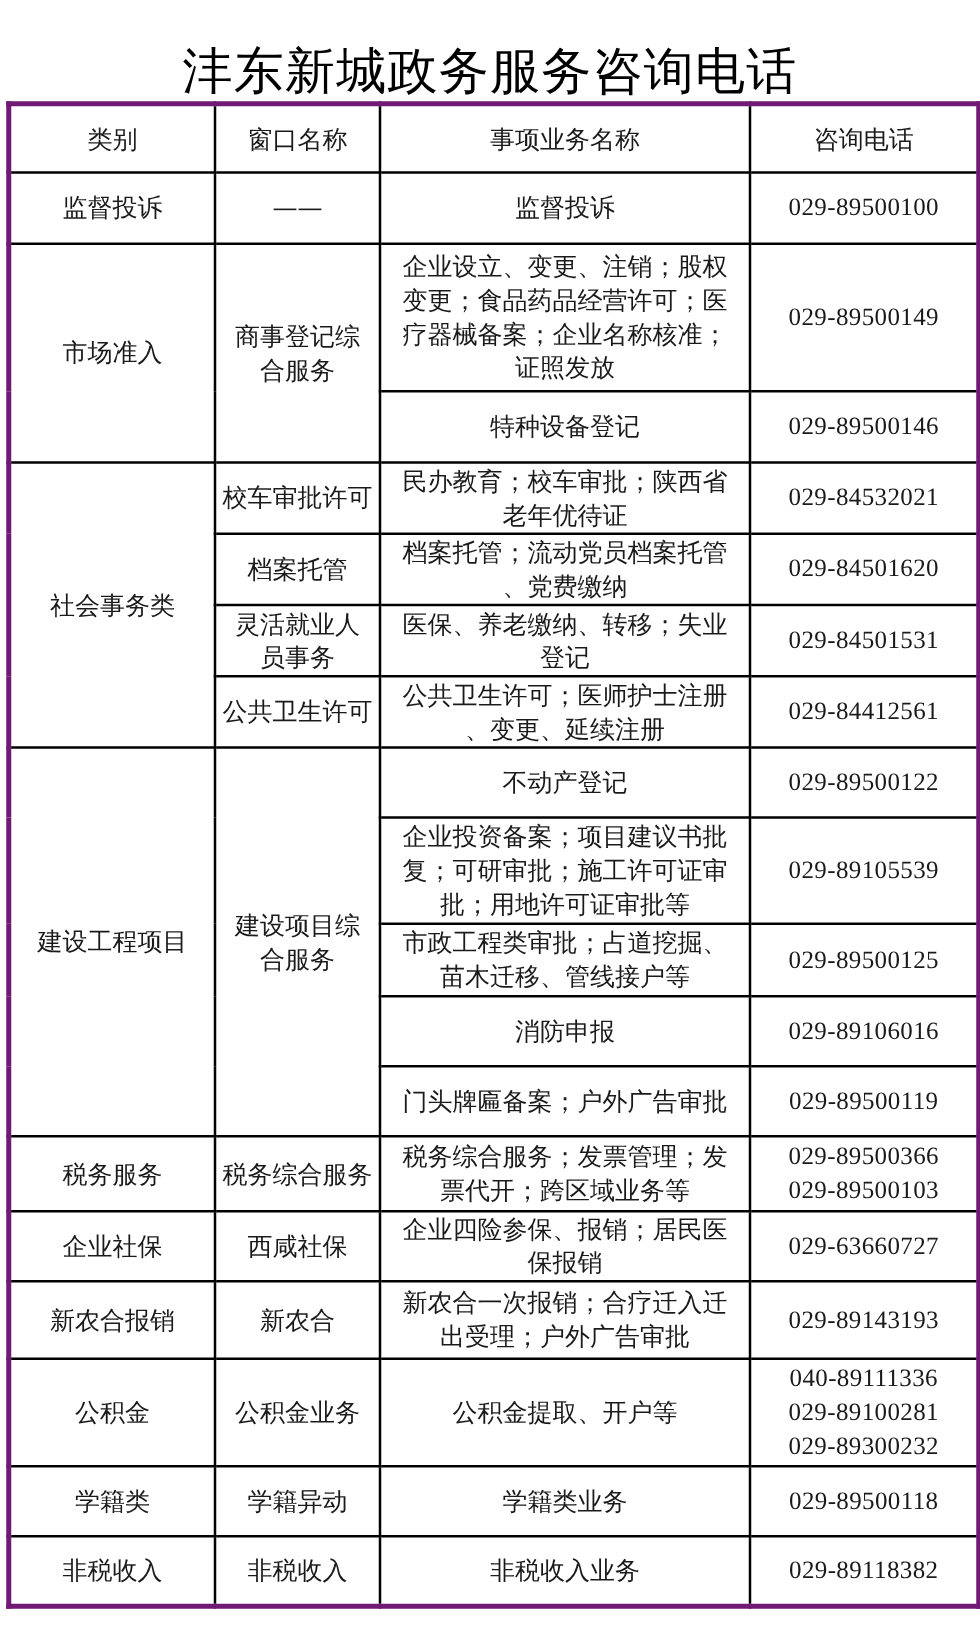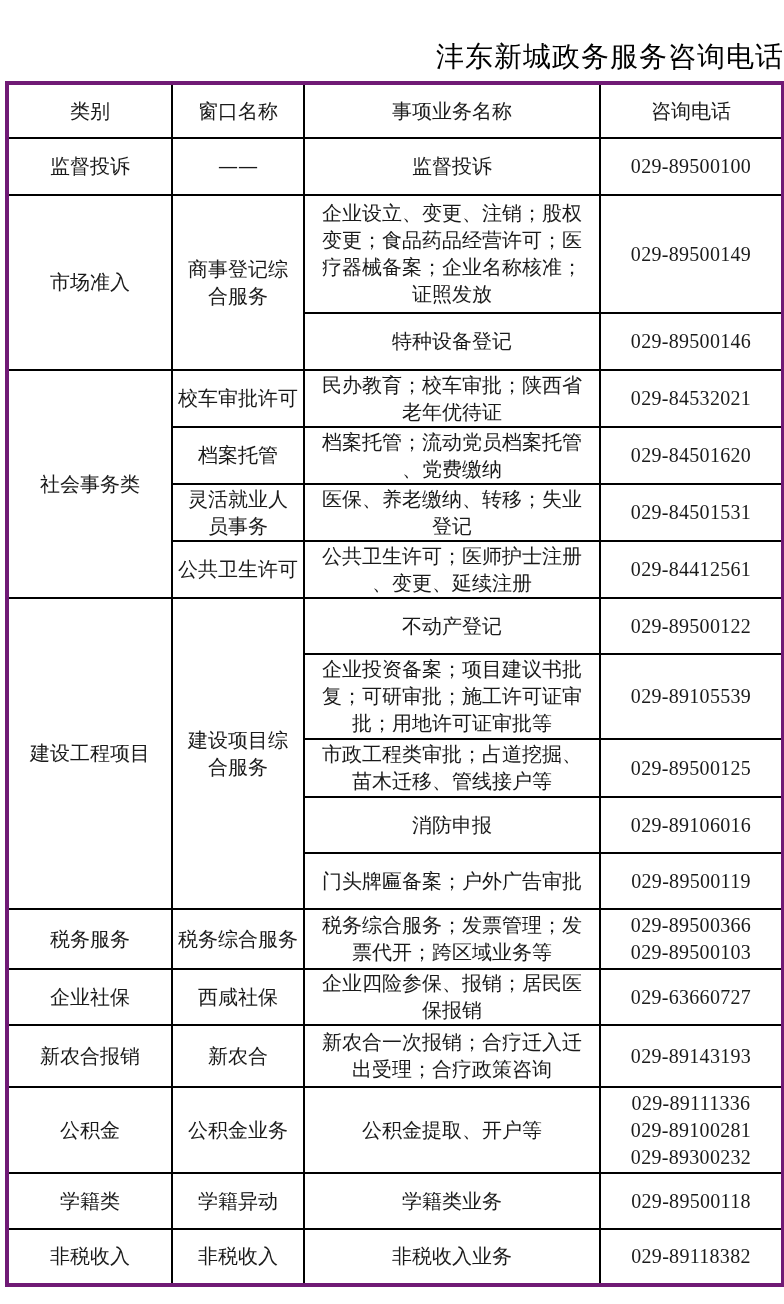--- a/index.html
+++ b/index.html
@@ -1,20 +1,20 @@
 <!DOCTYPE html>
 <html><head>
 <meta charset="utf-8">
 <style>
   html, body { margin: 0; padding: 0; background: #ffffff; }
   body { width: 784px; height: 1304px; position: relative; overflow: hidden;
          font-family: "DejaVu Serif", "Liberation Serif", serif; color: #1a1a1a; }
-  .title { position: absolute; left: 0; top: 32px; width: 784px; text-align: right;
+  .title { position: absolute; left: 0; top: 32px; width: 784px; text-align: center;
            font-family: "DejaVu Sans", "Liberation Sans", sans-serif;
-           font-size: 28px; line-height: 50px; color: #000; letter-spacing: 1px; }
+           font-size: 40px; line-height: 50px; color: #000; letter-spacing: 1px; }
   table.grid { position: absolute; left: 5px; top: 81px; width: 776px;
                border-collapse: collapse; border: 4px solid #701a75; table-layout: fixed; }
   table.grid td { border: 2px solid #000; text-align: center; vertical-align: middle;
                   font-size: 20px; line-height: 27px; padding: 0 2px; overflow: hidden; }
   td.phone { font-family: "Liberation Serif", "DejaVu Serif", serif; font-size: 21px;
              letter-spacing: 0.3px; line-height: 28px; margin-top: 41px; }
   td.desc { padding: 0 4px; }
   .hdr td { height: 52px; }
   .ln { display: block; }
 </style>
@@ -155,31 +155,31 @@
       <span class="ln">保报销</span>
     </td>
     <td class="phone">029-63660727</td>
   </tr>
 
   <tr style="height:62px">
     <td>新农合报销</td>
     <td>新农合</td>
     <td class="desc">
       <span class="ln">新农合一次报销；合疗迁入迁</span>
-      <span class="ln">出受理；合疗政策咨询</span>
+      <span class="ln">出受理；户外广告审批</span>
     </td>
     <td class="phone">029-89143193</td>
   </tr>
 
   <tr style="height:86px">
     <td>公积金</td>
     <td>公积金业务</td>
     <td class="desc">公积金提取、开户等</td>
     <td class="phone">
-      <span class="ln">029-89111336</span>
+      <span class="ln">040-89111336</span>
       <span class="ln">029-89100281</span>
       <span class="ln">029-89300232</span>
     </td>
   </tr>
 
   <tr style="height:56px">
     <td>学籍类</td>
     <td>学籍异动</td>
     <td class="desc">学籍类业务</td>
     <td class="phone">029-89500118</td>

